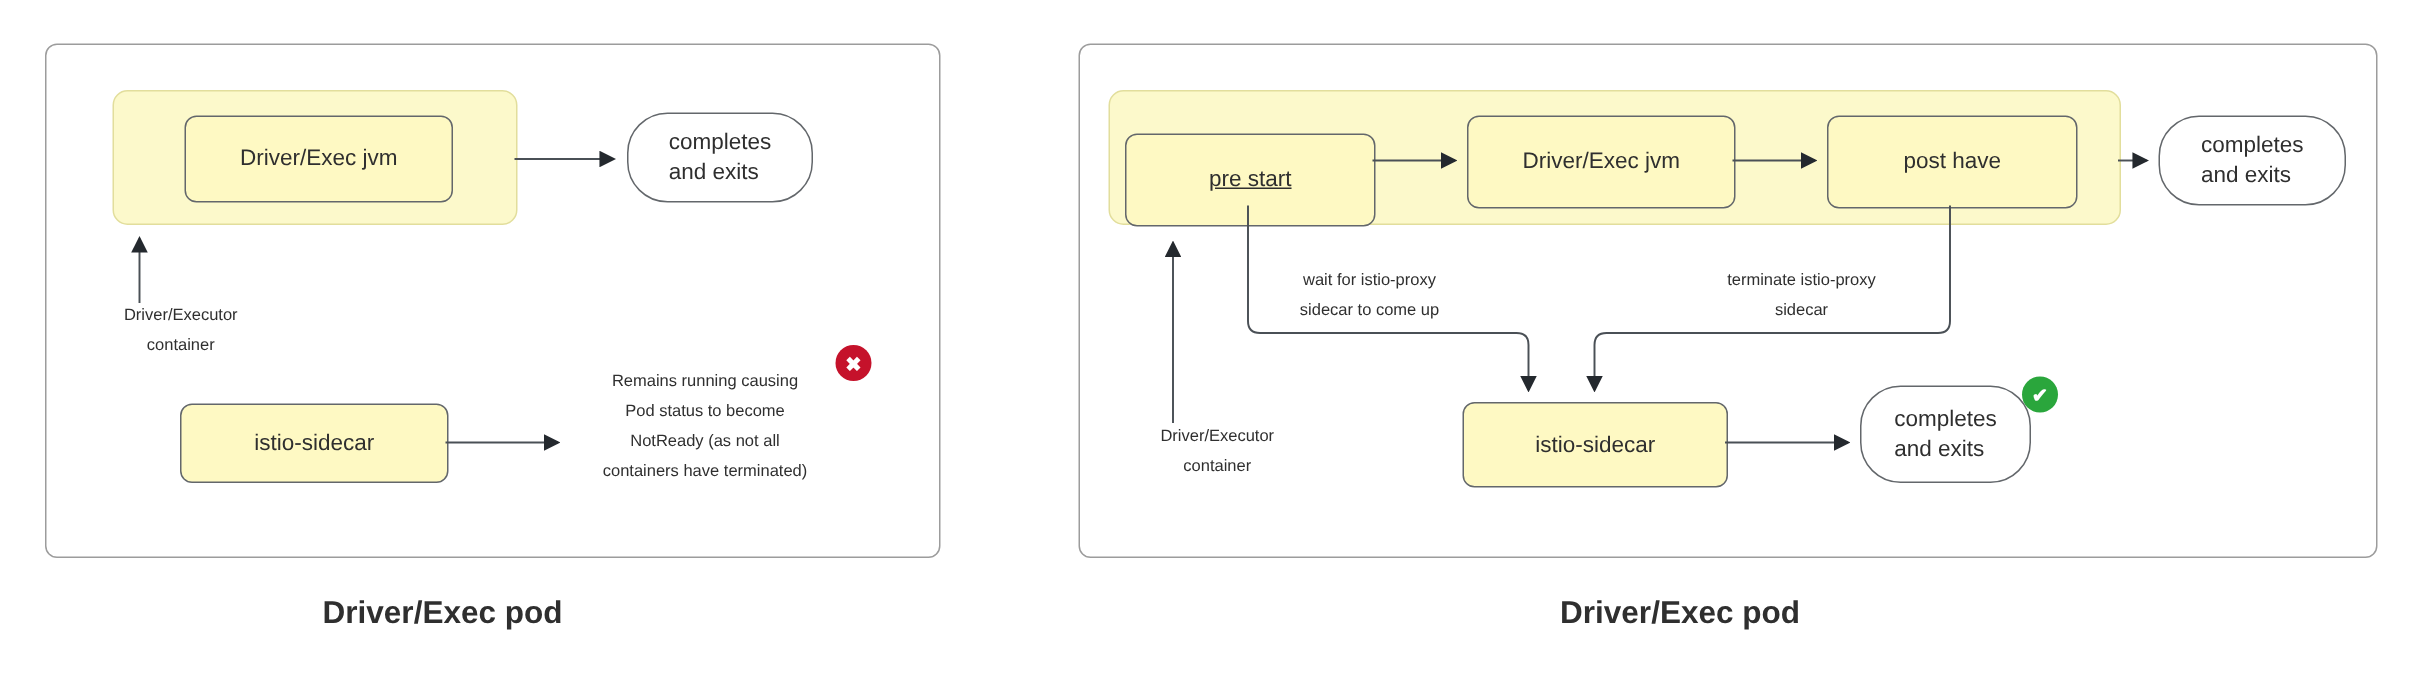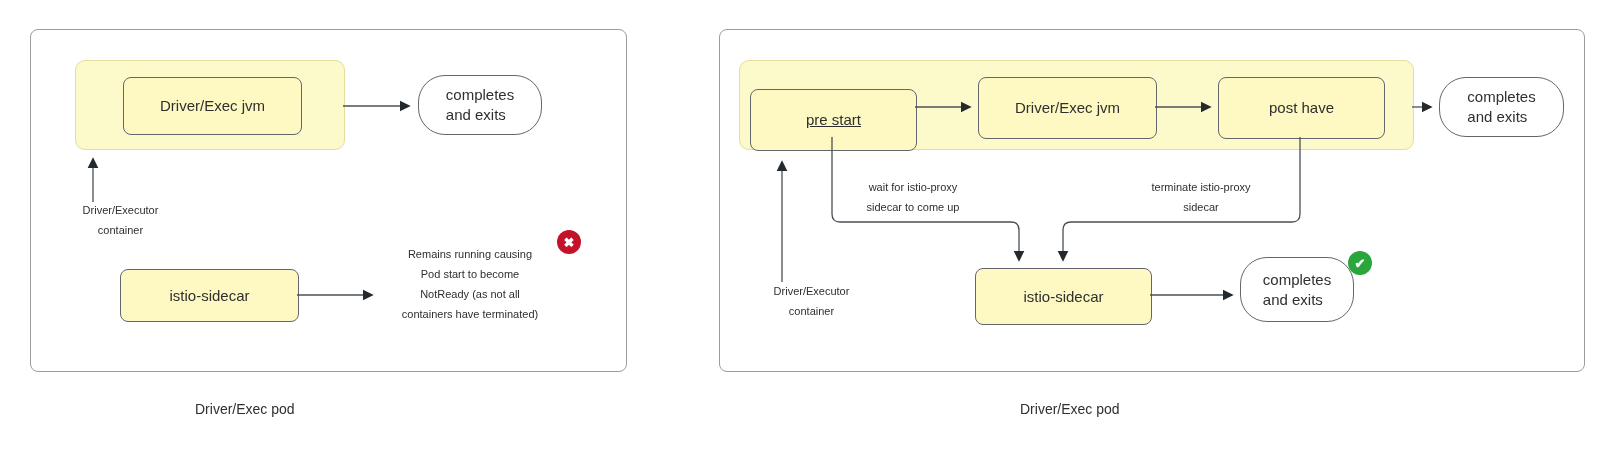--- a/index.html
+++ b/index.html
@@ -20,21 +20,21 @@
   }
   .stadium{
     position:absolute;background:#ffffff;border:1px solid #63676B;border-radius:27px;
     display:flex;align-items:center;justify-content:center;
     font-size:15px;line-height:20px;white-space:pre-line;
   }
   .label{
     position:absolute;font-size:11px;line-height:20px;text-align:center;white-space:pre-line;
   }
   .caption{
-    position:absolute;font-size:14px;line-height:20px;text-align:left;
+    position:absolute;font-size:21px;line-height:20px;text-align:center;font-weight:bold;
   }
   .badge{
     position:absolute;width:24px;height:24px;border-radius:50%;
     display:flex;align-items:center;justify-content:center;
     color:#ffffff;font-size:13px;font-weight:bold;line-height:1;
   }
   .badge.error{background:#C5122B;}
   .badge.success{background:#2AA63C;}
   #wires{position:absolute;left:0;top:0;pointer-events:none;}
 </style>
@@ -51,21 +51,21 @@
 
   <div class="stadium" style="left:418px;top:75px;width:122px;height:58px;">completes
 and exits</div>
 
   <div class="label" style="left:48px;top:200px;width:145px;">Driver/Executor
 container</div>
 
   <div class="node" style="left:120px;top:269px;width:177px;height:51px;">istio-sidecar</div>
 
   <div class="label" style="left:366px;top:244px;width:208px;">Remains running causing
-Pod start to become
+Pod status to become
 NotReady (as not all
 containers have terminated)</div>
 
   <div class="badge error" style="left:557px;top:230px;">
     <span>✖</span>
   </div>
 
   <div class="caption" style="left:195px;top:399px;width:200px;">Driver/Exec pod</div>
 
   <div class="panel" style="left:719px;top:29px;width:864px;height:341px;"></div>

